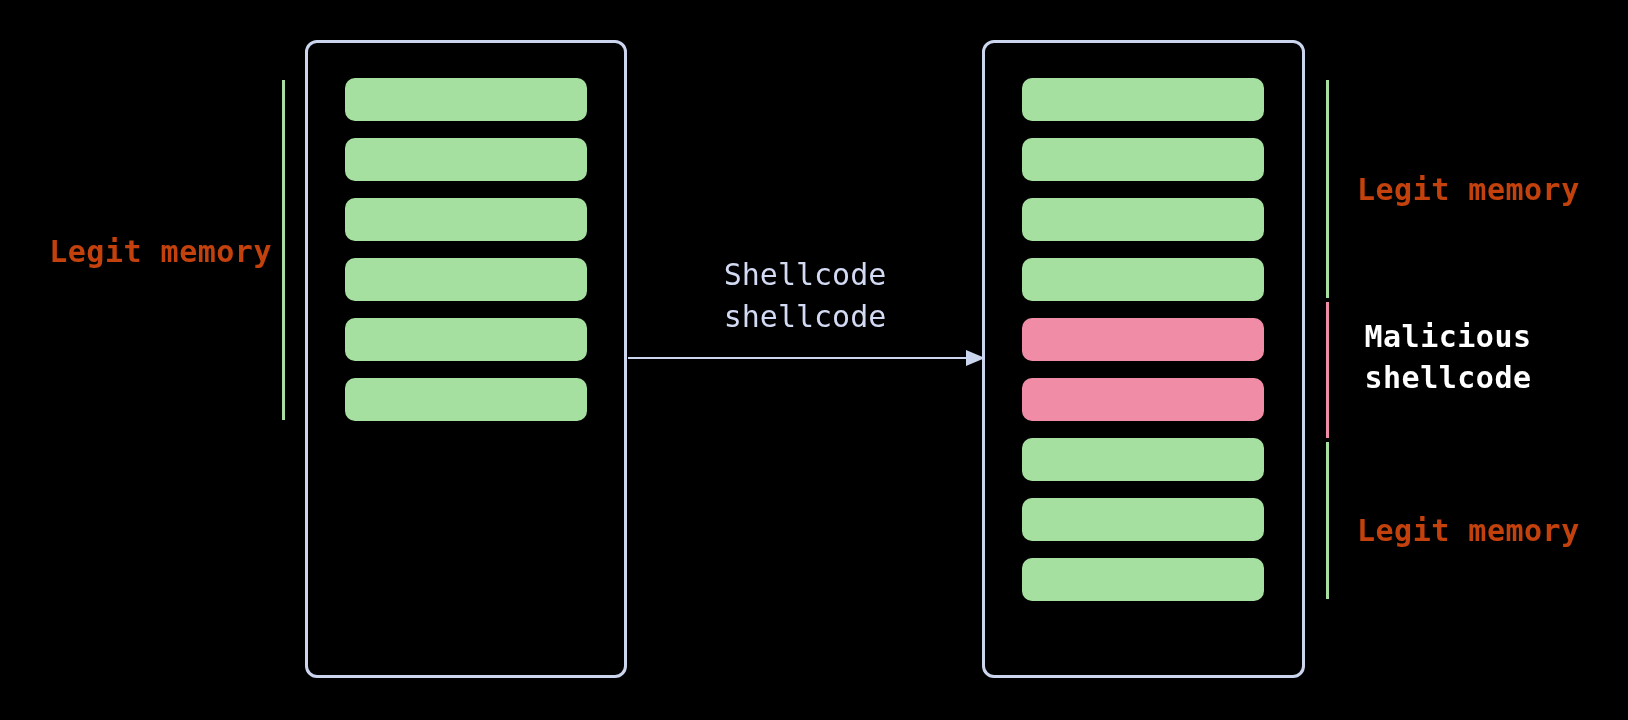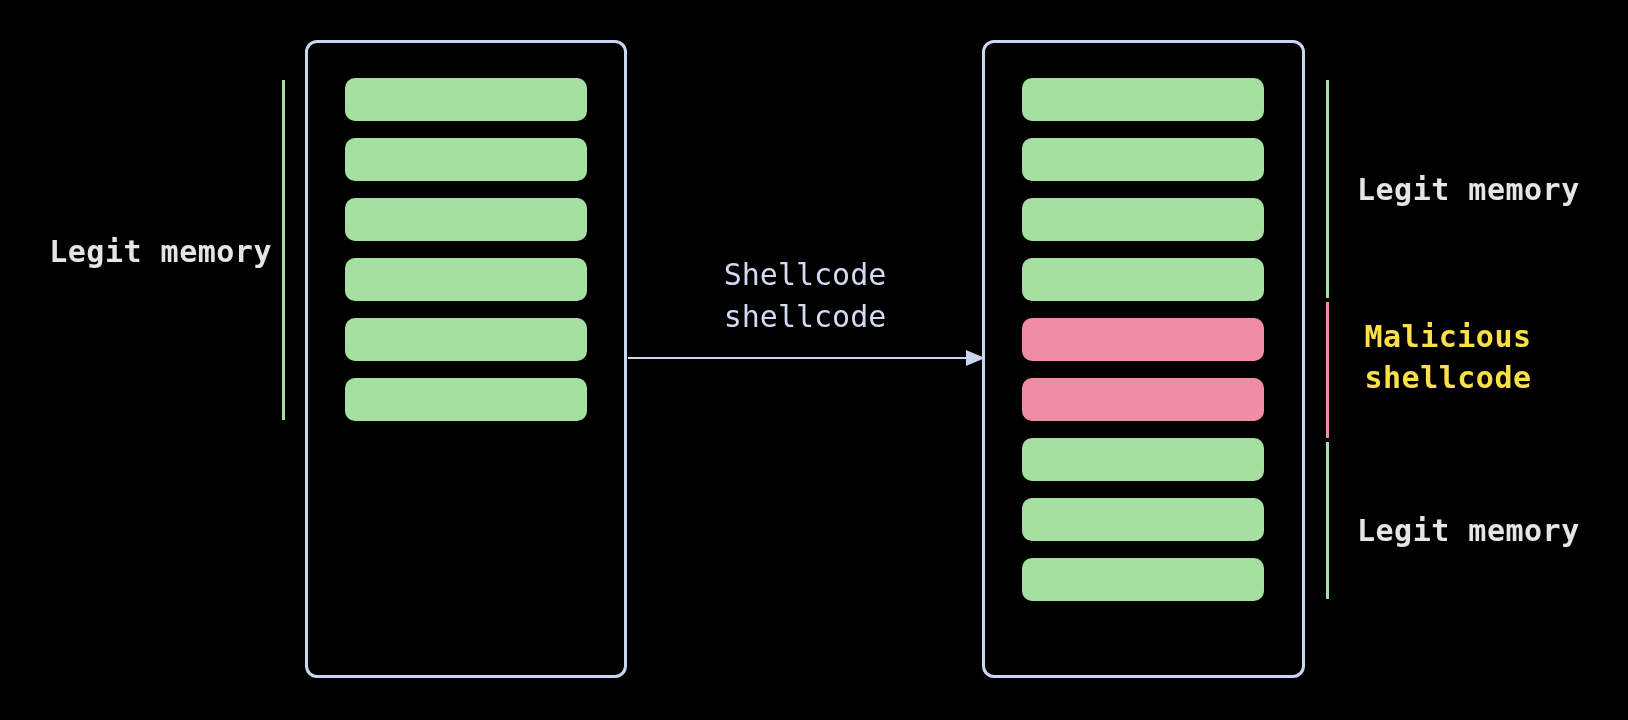--- a/index.html
+++ b/index.html
@@ -54,22 +54,22 @@
   .bracket-right-bot   { left: 1326px; top: 442px; height: 157px; }
 
   
   .label {
     position: absolute;
     font-size: 30px;
     font-weight: bold;
     letter-spacing: 0.5px;
     white-space: nowrap;
   }
-  .label.green-text { color: #e5e5e5; }
-  .label.pink-text  { color: #fde047; }
+  .label.green-text { color: #c2410c; }
+  .label.pink-text  { color: #ffffff; }
   .label-left-legit   { left: 38px;  top: 234px; width: 234px; text-align: right; }
   .label-right-legit-top { left: 1357px; top: 172px; }
   .label-right-malicious { left: 1338px; top: 316px; width: 220px; text-align: center; line-height: 41px; }
   .label-right-legit-bot { left: 1357px; top: 513px; }
 
   
   .arrow-label {
     position: absolute;
     left: 700px;
     top: 254px;

